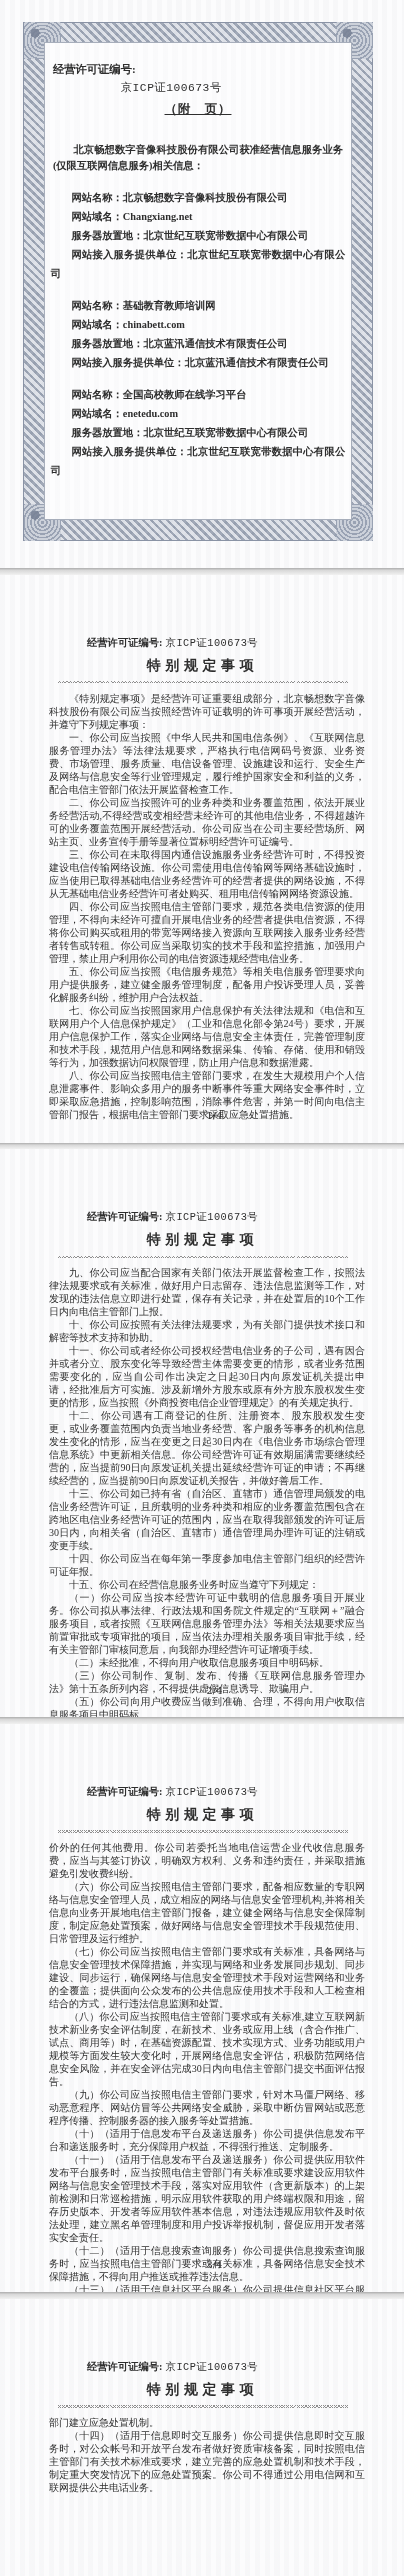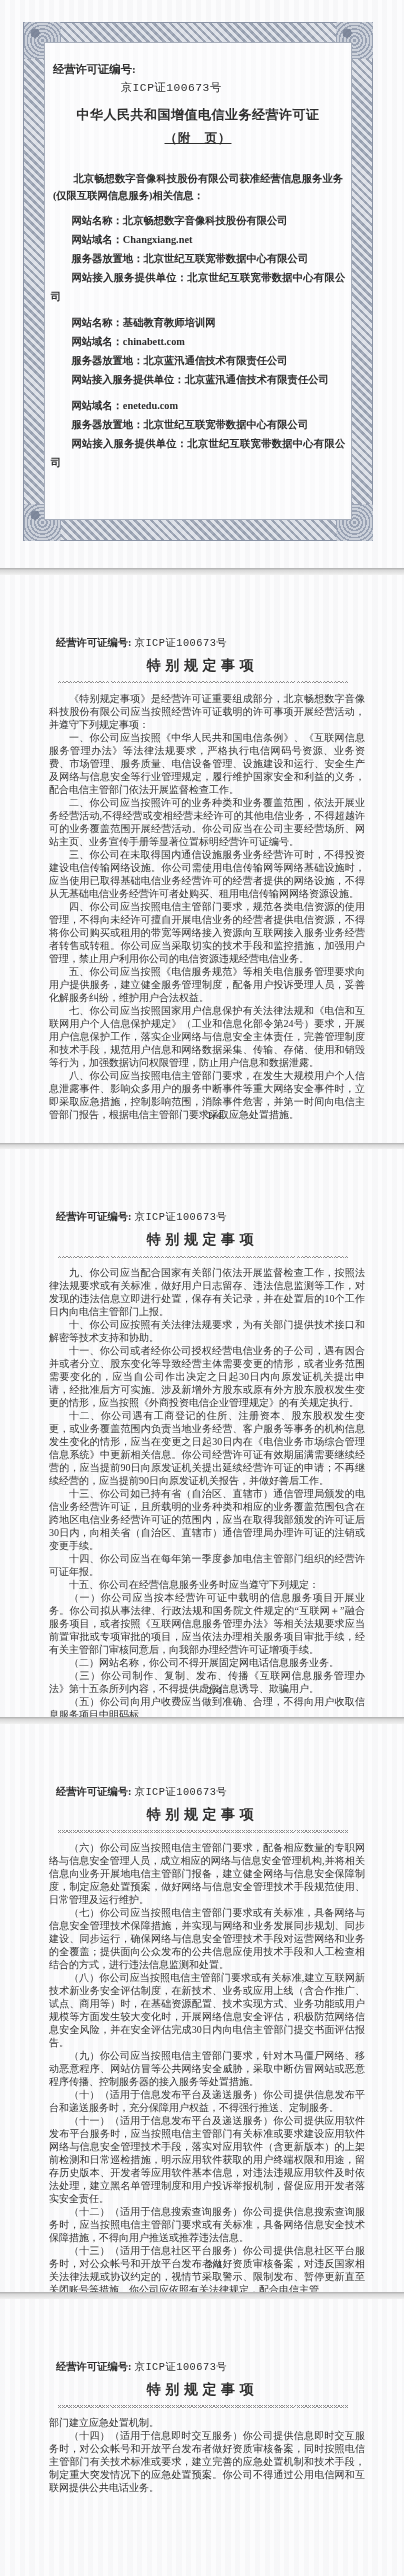--- a/index.html
+++ b/index.html
@@ -27,26 +27,26 @@
   .cert-inner{position:relative;background:#fdfdfe;height:100%;box-sizing:border-box;
     border:0.5px solid #a7aebb;padding:18.5px 6.2px 10.3px 6.2px;
     background:
       repeating-linear-gradient(90deg, rgba(90,95,110,0.02) 0 5.2px, rgba(0,0,0,0) 5.2px 9.8px),
       #fdfdfe;}
   .lic-row{font-size:11.3px;font-weight:600;padding-left:2.1px;}
   .lic-num{font-size:11.3px;margin:3.1px 0 0 70px;font-family:"Liberation Mono","DejaVu Sans Mono",monospace;letter-spacing:0.5px;}
   .cert-title{font-size:13px;font-weight:700;text-align:center;margin:11.3px 0 0 0;letter-spacing:0.5px;}
   .cert-sub{font-size:12.4px;font-weight:700;text-align:center;margin:6.2px 0 0 0;letter-spacing:1px;text-decoration:underline;}
   .cert-intro{font-size:10.3px;font-weight:600;line-height:16.5px;text-indent:2em;margin:24px 2.1px 3.1px 2.1px;text-align:justify;}
-  .site{margin-top:7px;font-family:Liberation Serif, serif;}
+  .site{margin-top:13px;font-family:Liberation Serif, serif;}
   .info-line{font-size:10.3px;font-weight:600;line-height:19px;text-indent:2em;text-align:justify;}
   .info-line .val{font-weight:600;}
 
   
-  .sp-head{padding:61px 0 0 56px;font-size:10.3px;font-weight:600;}
+  .sp-head{padding:61px 0 0 56px;font-size:10.3px;font-weight:600;margin-left:31px;}
   .sp-head .num{font-family:"Liberation Mono","DejaVu Sans Mono",monospace;font-weight:400;letter-spacing:0.5px;margin-left:3.1px;}
   .sp-title{font-size:14px;font-weight:700;text-align:center;margin:7px 0 0 0;letter-spacing:4.6px;}
   .zigzag{height:2.6px;width:292px;margin:6.2px auto 0 auto;
     background:
       repeating-linear-gradient(45deg,#8f8f8f 0 0.7px,transparent 0.7px 2.6px),
       repeating-linear-gradient(-45deg,#8f8f8f 0 0.7px,transparent 0.7px 2.6px);}
   .sp-body{margin:8.2px 40px 0 49px;font-size:10px;line-height:13px;text-align:justify;}
   .para{margin:0;text-indent:2em;}
   .para.no-indent{text-indent:0;}
   .sp-footer{position:absolute;bottom:21.6px;left:12px;width:100%;text-align:center;
@@ -59,40 +59,40 @@
 
   <section class="page">
     <div class="cert-frame">
       <div class="corner tl"></div>
       <div class="corner tr"></div>
       <div class="corner bl"></div>
       <div class="corner br"></div>
       <div class="cert-inner">
         <div class="lic-row">经营许可证编号:</div>
         <div class="lic-num">京ICP证100673号</div>
-        <h1 class="cert-title">中华人民共和国增值电信业务经营许可证</h1>
         <div class="cert-sub">（附　页）</div>
         <p class="cert-intro">北京畅想数字音像科技股份有限公司获准经营信息服务业务(仅限互联网信息服务)相关信息：</p>
         <div class="websites">
 
             <div class="site">
               <div class="info-line"><span class="lbl">网站名称：</span><span class="val">北京畅想数字音像科技股份有限公司</span></div>
               <div class="info-line"><span class="lbl">网站域名：</span><span class="val">Changxiang.net</span></div>
               <div class="info-line"><span class="lbl">服务器放置地：</span><span class="val">北京世纪互联宽带数据中心有限公司</span></div>
               <div class="info-line"><span class="lbl">网站接入服务提供单位：</span><span class="val">北京世纪互联宽带数据中心有限公司</span></div>
             </div>
 
             <div class="site">
               <div class="info-line"><span class="lbl">网站名称：</span><span class="val">基础教育教师培训网</span></div>
               <div class="info-line"><span class="lbl">网站域名：</span><span class="val">chinabett.com</span></div>
               <div class="info-line"><span class="lbl">服务器放置地：</span><span class="val">北京蓝汛通信技术有限责任公司</span></div>
               <div class="info-line"><span class="lbl">网站接入服务提供单位：</span><span class="val">北京蓝汛通信技术有限责任公司</span></div>
             </div>
 
             <div class="site">
+              <div class="info-line"><span class="lbl">网站名称：</span><span class="val">全国高校教师在线学习平台</span></div>
               <div class="info-line"><span class="lbl">网站域名：</span><span class="val">enetedu.com</span></div>
               <div class="info-line"><span class="lbl">服务器放置地：</span><span class="val">北京世纪互联宽带数据中心有限公司</span></div>
               <div class="info-line"><span class="lbl">网站接入服务提供单位：</span><span class="val">北京世纪互联宽带数据中心有限公司</span></div>
             </div>
           </div>
       </div>
     </div>
   </section>
 
   <div class="gap"></div>
@@ -124,35 +124,36 @@
     <div class="sp-body">
 
     <p class="para">九、你公司应当配合国家有关部门依法开展监督检查工作，按照法律法规要求或有关标准，做好用户日志留存、违法信息监测等工作，对发现的违法信息立即进行处置，保存有关记录，并在处置后的10个工作日内向电信主管部门上报。</p>
         <p class="para">十、你公司应按照有关法律法规要求，为有关部门提供技术接口和解密等技术支持和协助。</p>
         <p class="para">十一、你公司或者经你公司授权经营电信业务的子公司，遇有因合并或者分立、股东变化等导致经营主体需要变更的情形，或者业务范围需要变化的，应当自公司作出决定之日起30日内向原发证机关提出申请，经批准后方可实施。涉及新增外方股东或原有外方股东股权发生变更的情形，应当按照《外商投资电信企业管理规定》的有关规定执行。</p>
         <p class="para">十二、你公司遇有工商登记的住所、注册资本、股东股权发生变更，或业务覆盖范围内负责当地业务经营、客户服务等事务的机构信息发生变化的情形，应当在变更之日起30日内在《电信业务市场综合管理信息系统》中更新相关信息。你公司经营许可证有效期届满需要继续经营的，应当提前90日向原发证机关提出延续经营许可证的申请；不再继续经营的，应当提前90日向原发证机关报告，并做好善后工作。</p>
         <p class="para">十三、你公司如已持有省（自治区、直辖市）通信管理局颁发的电信业务经营许可证，且所载明的业务种类和相应的业务覆盖范围包含在跨地区电信业务经营许可证的范围内，应当在取得我部颁发的许可证后30日内，向相关省（自治区、直辖市）通信管理局办理许可证的注销或变更手续。</p>
         <p class="para">十四、你公司应当在每年第一季度参加电信主管部门组织的经营许可证年报。</p>
         <p class="para">十五、你公司在经营信息服务业务时应当遵守下列规定：</p>
         <p class="para">（一）你公司应当按本经营许可证中载明的信息服务项目开展业务。你公司拟从事法律、行政法规和国务院文件规定的“互联网＋”融合服务项目，或者按照《互联网信息服务管理办法》等相关法规要求应当前置审批或专项审批的项目，应当依法办理相关服务项目审批手续，经有关主管部门审核同意后，向我部办理经营许可证增项手续。</p>
-        <p class="para">（二）网站名称，你公司不得开展固定网电话信息服务业务。</p>
+        <p class="para">（二）未经批准，不得向用户收取信息服务项目中明码标。</p>
         <p class="para">（三）你公司制作、复制、发布、传播《互联网信息服务管理办法》第十五条所列内容，不得提供虚假信息诱导、欺骗用户。</p>
         <p class="para">（五）你公司向用户收费应当做到准确、合理，不得向用户收取信息服务项目中明码标</p>
       </div>
     <div class="sp-footer">2/4</div>
   </section>
 
   <div class="gap"></div>
 
   <section class="page">
     <div class="sp-head"><span>经营许可证编号:</span><span class="num">京ICP证100673号</span></div>
     <h2 class="sp-title">特别规定事项</h2>
     <div class="zigzag"></div>
     <div class="sp-body">
 
+    <p class="para no-indent">价外的任何其他费用。你公司若委托当地电信运营企业代收信息服务费，应当与其签订协议，明确双方权利、义务和违约责任，并采取措施避免引发收费纠纷。</p>
         <p class="para">（六）你公司应当按照电信主管部门要求，配备相应数量的专职网络与信息安全管理人员，成立相应的网络与信息安全管理机构,并将相关信息向业务开展地电信主管部门报备，建立健全网络与信息安全保障制度，制定应急处置预案，做好网络与信息安全管理技术手段规范使用、日常管理及运行维护。</p>
         <p class="para">（七）你公司应当按照电信主管部门要求或有关标准，具备网络与信息安全管理技术保障措施，并实现与网络和业务发展同步规划、同步建设、同步运行，确保网络与信息安全管理技术手段对运营网络和业务的全覆盖；提供面向公众发布的公共信息应使用技术手段和人工检查相结合的方式，进行违法信息监测和处置。</p>
         <p class="para">（八）你公司应当按照电信主管部门要求或有关标准,建立互联网新技术新业务安全评估制度，在新技术、业务或应用上线（含合作推广、试点、商用等）时，在基础资源配置、技术实现方式、业务功能或用户规模等方面发生较大变化时，开展网络信息安全评估，积极防范网络信息安全风险，并在安全评估完成30日内向电信主管部门提交书面评估报告。</p>
         <p class="para">（九）你公司应当按照电信主管部门要求，针对木马僵尸网络、移动恶意程序、网站仿冒等公共网络安全威胁，采取中断仿冒网站或恶意程序传播、控制服务器的接入服务等处置措施。</p>
         <p class="para">（十）（适用于信息发布平台及递送服务）你公司提供信息发布平台和递送服务时，充分保障用户权益，不得强行推送、定制服务。</p>
         <p class="para">（十一）（适用于信息发布平台及递送服务）你公司提供应用软件发布平台服务时，应当按照电信主管部门有关标准或要求建设应用软件网络与信息安全管理技术手段，落实对应用软件（含更新版本）的上架前检测和日常巡检措施，明示应用软件获取的用户终端权限和用途，留存历史版本、开发者等应用软件基本信息，对违法违规应用软件及时依法处理，建立黑名单管理制度和用户投诉举报机制，督促应用开发者落实安全责任。</p>
         <p class="para">（十二）（适用于信息搜索查询服务）你公司提供信息搜索查询服务时，应当按照电信主管部门要求或有关标准，具备网络信息安全技术保障措施，不得向用户推送或推荐违法信息。</p>
         <p class="para">（十三）（适用于信息社区平台服务）你公司提供信息社区平台服务时，对公众帐号和开放平台发布者做好资质审核备案，对违反国家相关法律法规或协议约定的，视情节采取警示、限制发布、暂停更新直至关闭账号等措施。你公司应依照有关法律规定，配合电信主管</p>
       </div>
     <div class="sp-footer">3/4</div>

